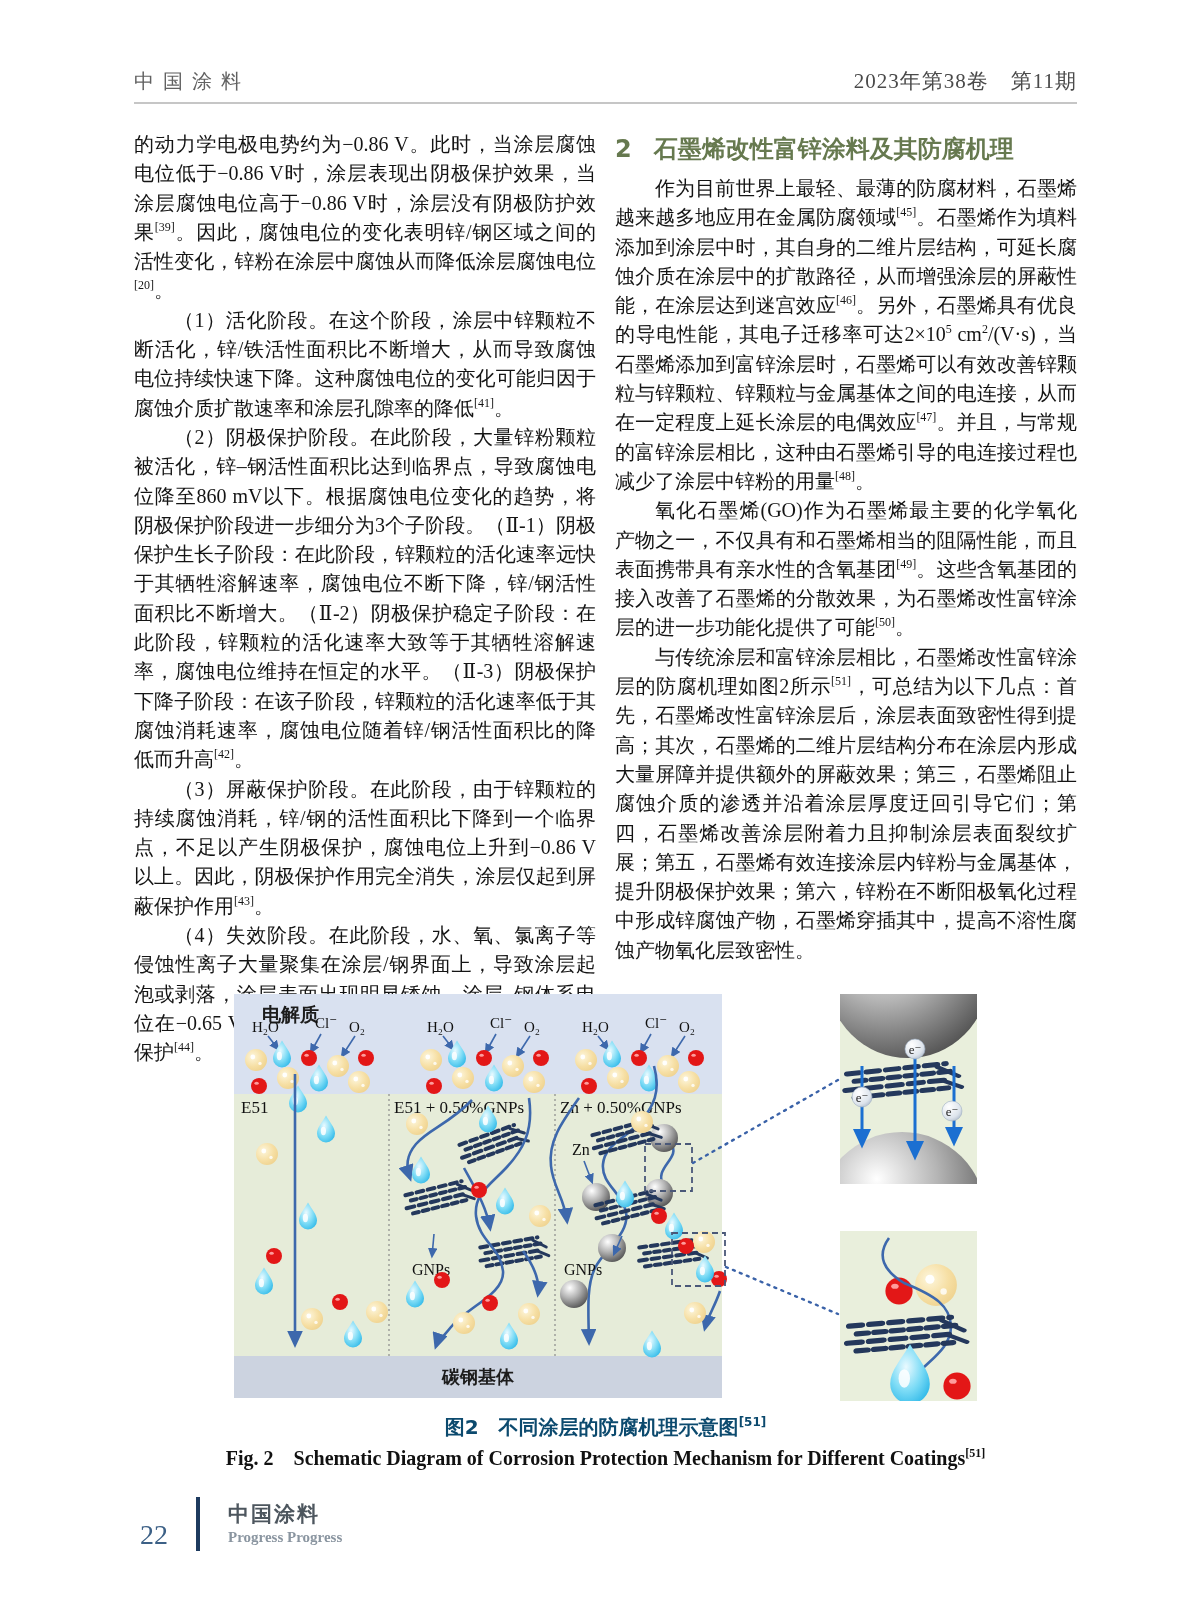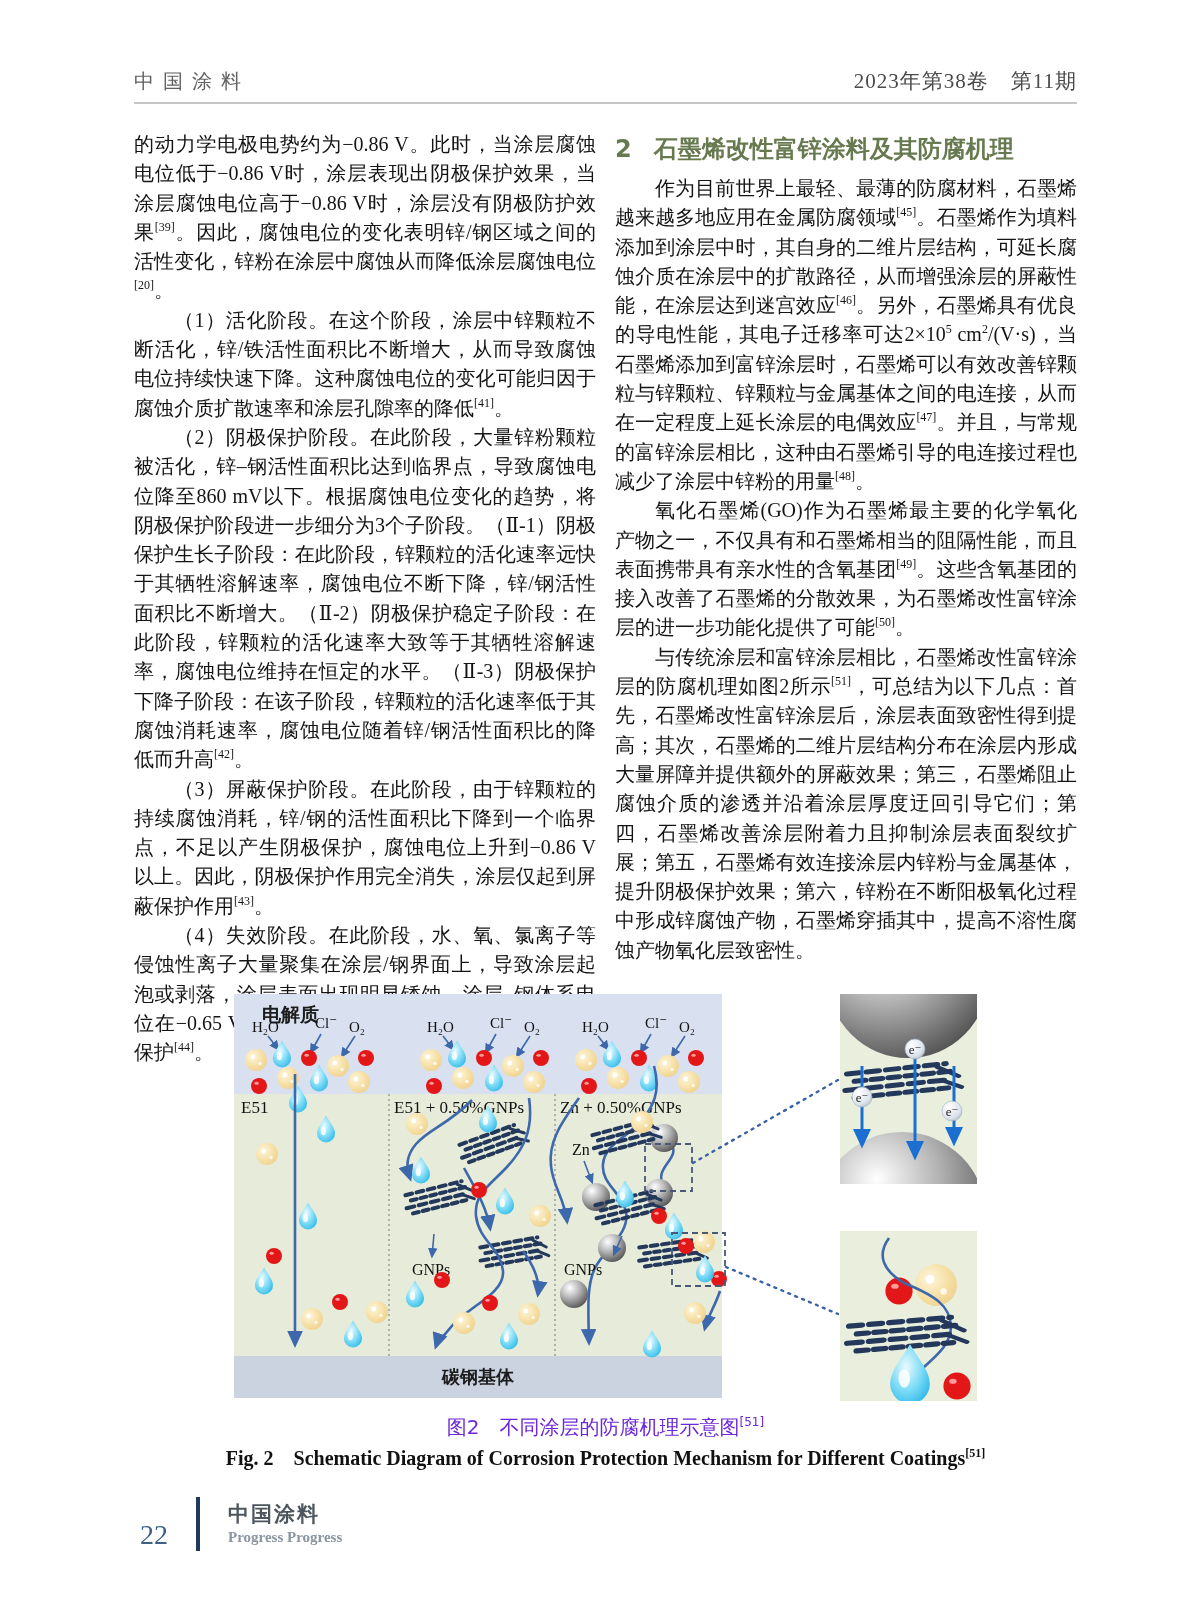--- a/index.html
+++ b/index.html
@@ -16,22 +16,22 @@
   .columns{position:absolute;left:122px;top:130px;width:943px;display:flex;gap:19px;}
   .col{width:462px;font-size:20px;line-height:29.3px;text-align:justify;color:#141414;}
   .col p{margin:0;text-indent:2em;}
   .col p.noindent{text-indent:0;}
   sup{font-size:12px;line-height:0;}
   .section-heading{margin:2px 0 8px 0;font-family:"DejaVu Sans","Liberation Sans",sans-serif;
        font-size:24px;line-height:34px;font-weight:bold;color:#66794f;display:flex;gap:22px;}
   
   .figure-wrap{position:absolute;left:222px;top:994px;width:743px;height:414px;}
   .captions{position:absolute;left:122px;top:1412px;width:943px;text-align:center;}
-  .cap-cn{font-family:"DejaVu Sans","Liberation Sans",sans-serif;font-weight:normal;
-          font-size:20px;line-height:30px;color:#6d28d9;}
+  .cap-cn{font-family:"DejaVu Sans","Liberation Sans",sans-serif;font-weight:bold;
+          font-size:20px;line-height:30px;color:#0c4a6e;}
   .cap-en{font-family:"Liberation Serif","DejaVu Serif",serif;font-weight:bold;
           font-size:20px;line-height:32px;color:#111;}
   
   .footer{position:absolute;left:128px;top:1497px;display:flex;align-items:center;gap:28px;}
   .pgnum{font-size:28px;color:#3c6086;align-self:flex-end;}
   .fdiv{width:4px;height:54px;background:#1d3a5e;}
   .fsec{display:flex;flex-direction:column;justify-content:center;}
   .fsec-cn{font-family:"DejaVu Sans","Liberation Sans",sans-serif;font-weight:bold;
            font-size:21px;color:#4d565e;letter-spacing:2px;line-height:26px;}
   .fsec-en{font-family:"Liberation Serif","DejaVu Serif",serif;font-weight:bold;

